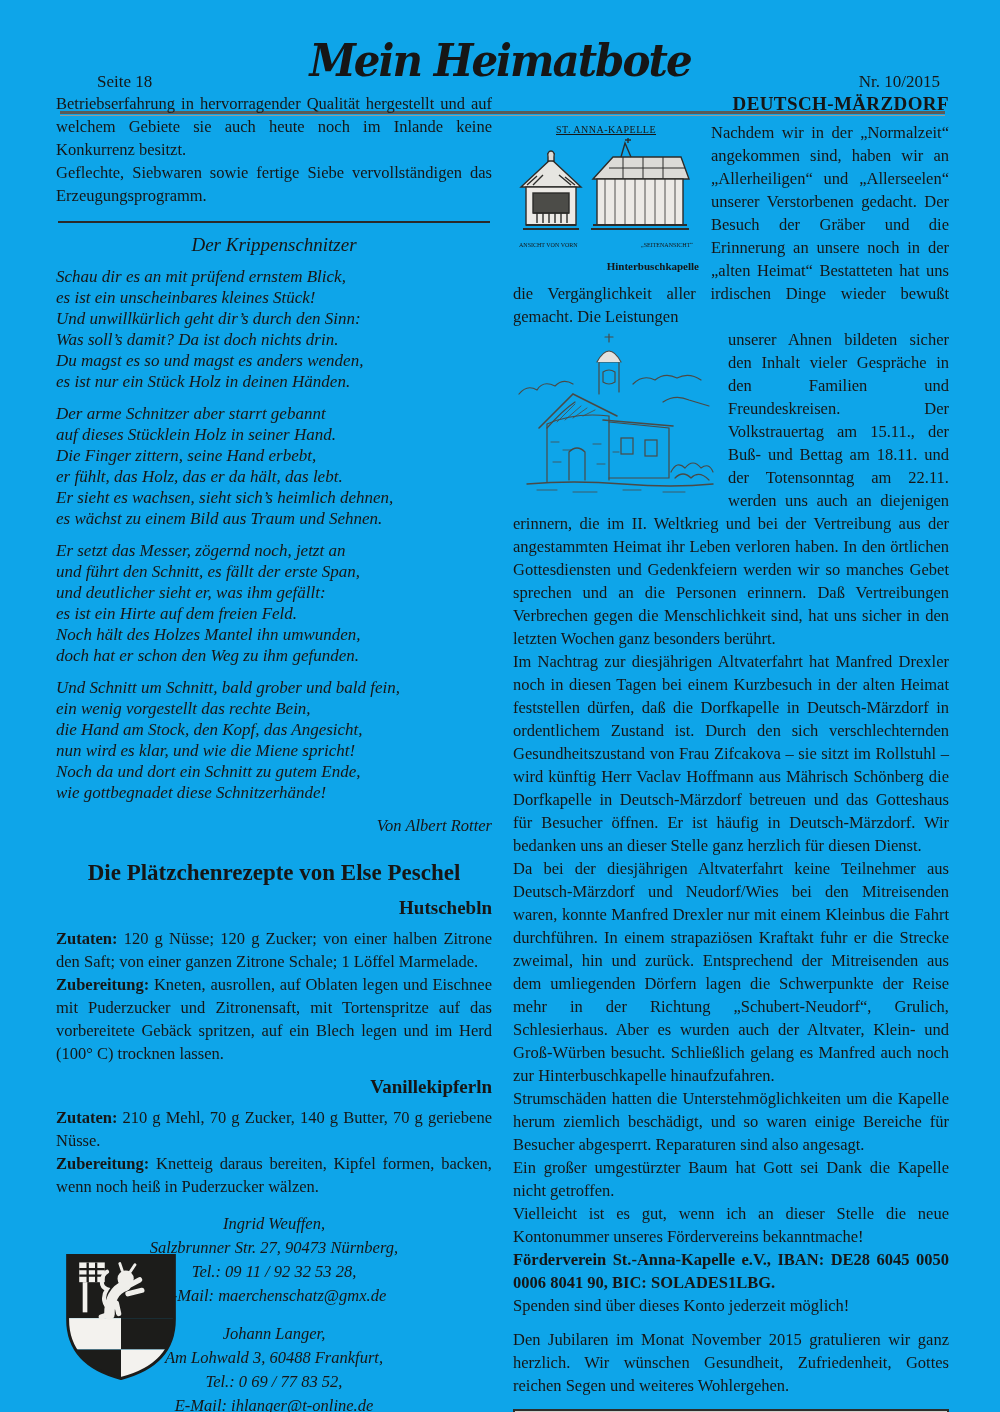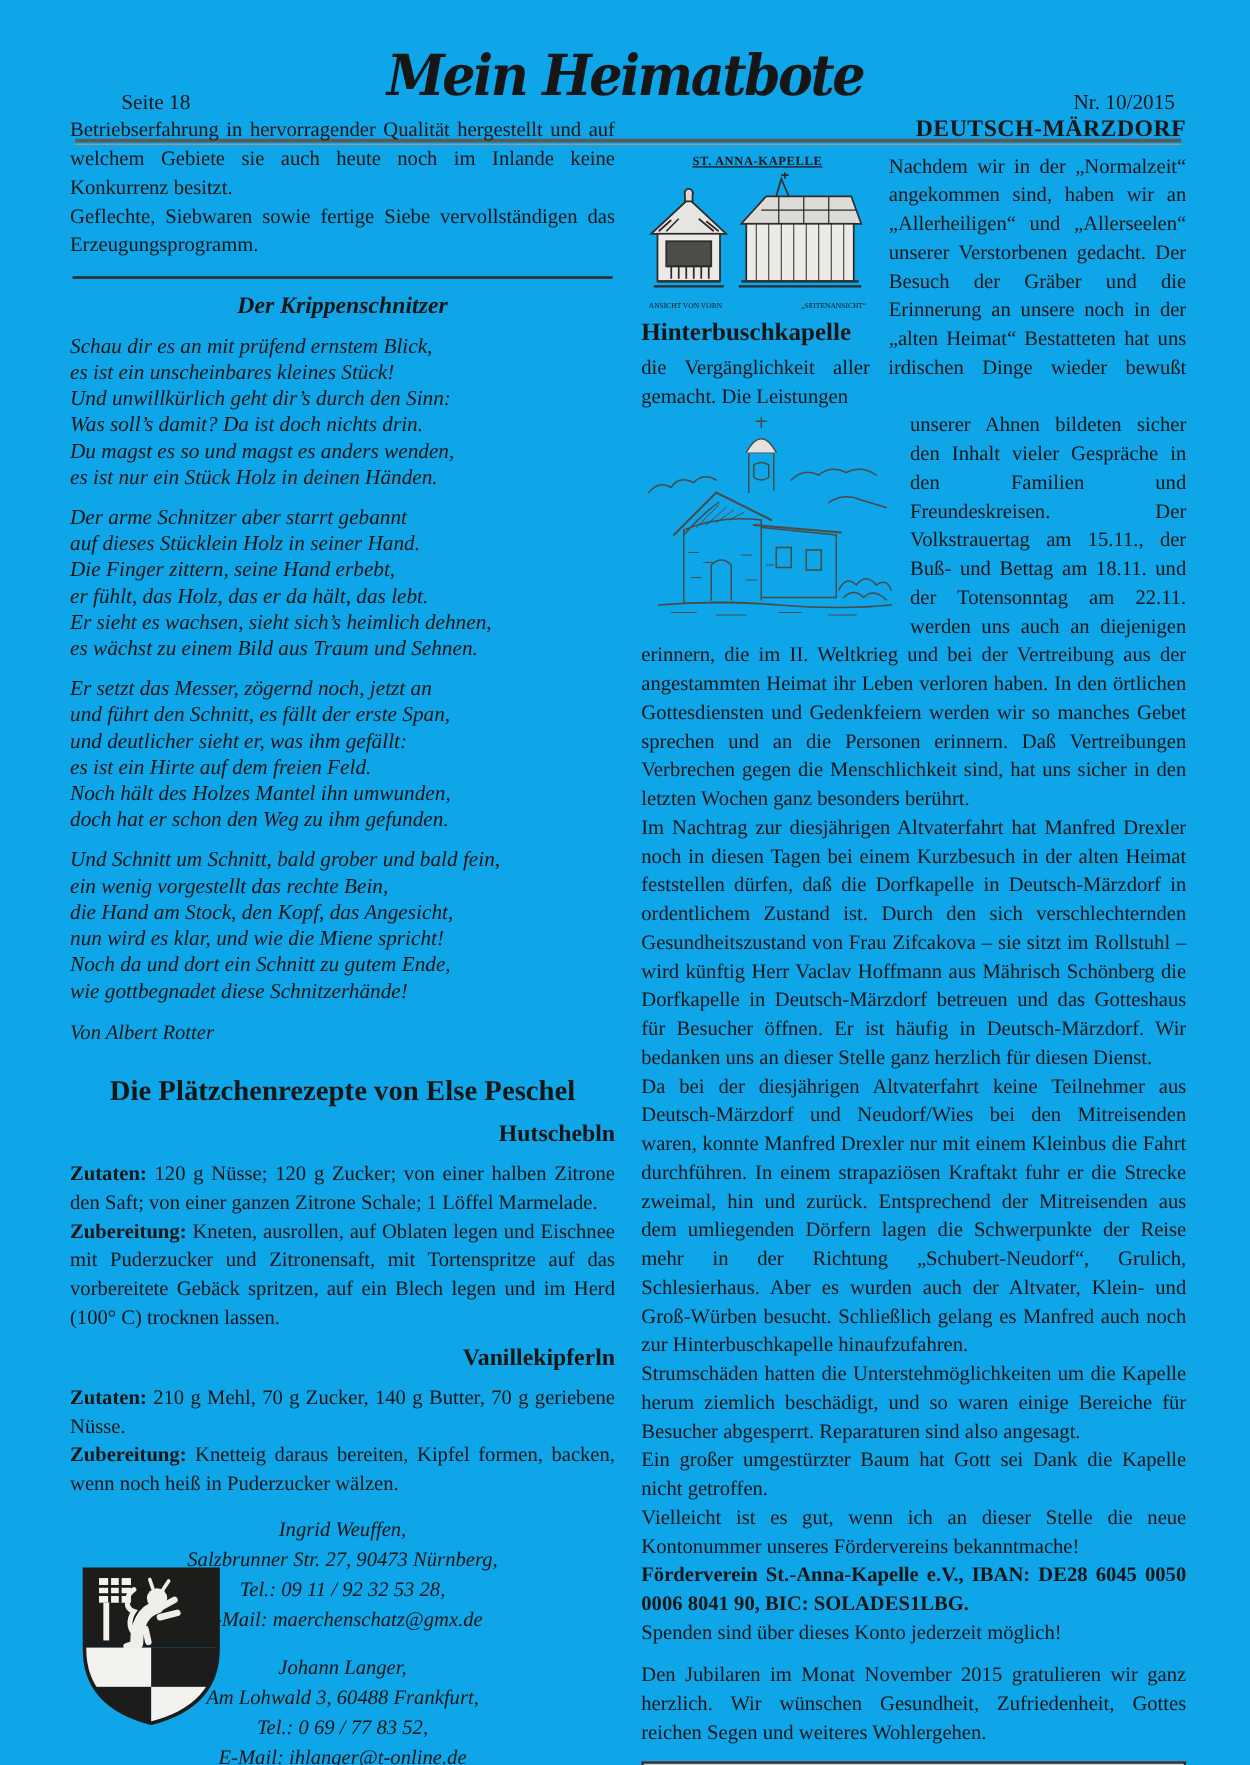--- a/index.html
+++ b/index.html
@@ -12,36 +12,36 @@
             font-family:"DejaVu Serif", serif;font-weight:bold;font-style:italic;
             font-size:42px;letter-spacing:-2px;transform:scaleY(1.08);}
   .hdr-rule{position:absolute;left:60px;right:55px;top:111px;height:1px;
             border-top:3px solid #5a5a58;border-bottom:1px solid #9a9a96;}
   
   .col{position:absolute;top:92px;width:436px;font-size:16.5px;line-height:23px;text-align:justify;}
   .col-left{left:56px;}
   .col-right{left:513px;}
   p{margin:0;}
   .sep{border:none;border-top:2px solid #2a2a2a;margin:14px 2px 10px;}
-  .poem-title{text-align:center;font-weight:bold;font-style:italic;font-size:19px;margin:2px 0 10px;}
+  .poem-title{text-align:center;font-weight:normal;font-style:italic;font-size:19px;margin:2px 0 10px;}
   .stanza{font-style:italic;font-size:17px;line-height:21px;margin:0 0 11px;text-align:left;}
-  .attribution{font-style:italic;margin:2px 0 0;}
+  .attribution{text-align:right;font-style:italic;margin:2px 0 0;}
   .recipes-title{text-align:center;font-weight:bold;font-size:23px;margin:24px 0 12px;}
   .recipe-name{text-align:right;font-weight:bold;font-size:19px;margin:10px 0 8px;}
   b.inline{font-weight:bold;}
   .contacts{position:relative;margin-top:14px;min-height:210px;}
   .wappen{position:absolute;left:6px;top:40px;}
   .addr{text-align:center;font-style:italic;line-height:24px;}
   .addr+.addr{margin-top:14px;}
   .graybox{border:2px solid #2e2e2c;background:#d2d1cc;padding:7px 11px;font-size:16.5px;line-height:24px;text-align:left;}
   .rc-title{text-align:right;font-weight:bold;font-size:19px;letter-spacing:.4px;margin:0 0 6px;}
   .fig1{float:left;width:186px;margin:2px 12px 4px 0;text-align:center;}
-  .fig1-title{font-size:10px;font-weight:bold;text-decoration:underline;letter-spacing:.5px;line-height:14px;}
+  .fig1-title{font-size:10px;font-weight:normal;text-decoration:underline;letter-spacing:.5px;line-height:14px;}
   .fig1-caps{display:flex;justify-content:space-between;font-size:6px;line-height:8px;padding:0 6px;}
-  .fig1-caption{font-weight:bold;font-size:20px;text-align:left;margin-top:6px;}
+  .fig1-caption{font-weight:bold;font-size:11px;text-align:right;margin-top:6px;}
   .fig2{float:left;clear:left;width:205px;margin:4px 10px 4px 0;}
   .iban{font-weight:bold;}
   .jubilar-box{margin:12px 0;}
   .mt{margin-top:11px;}
   svg{display:block;}
 </style>
 </head>
 <body>
 
 <div class="page">

